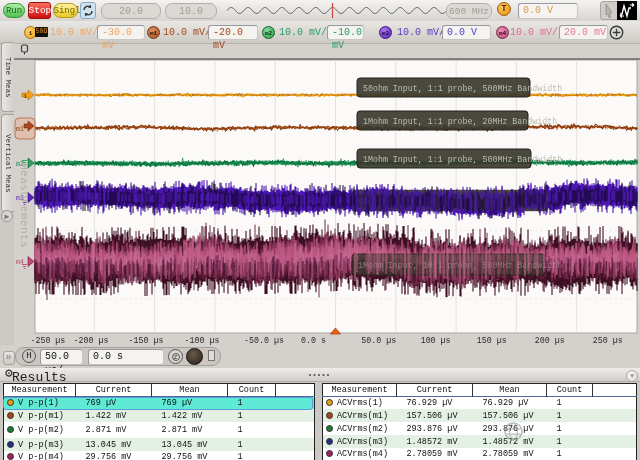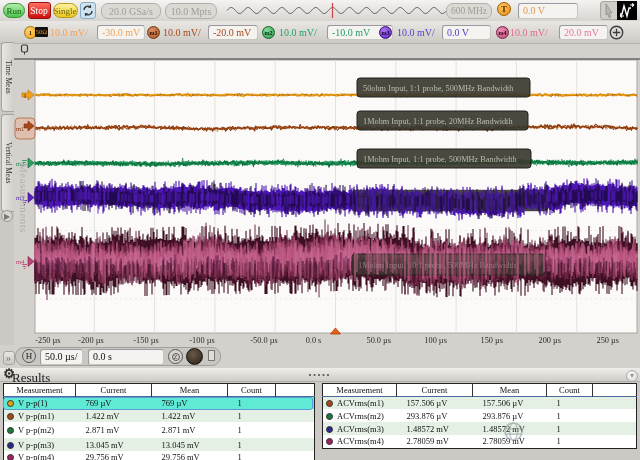--- a/index.html
+++ b/index.html
@@ -1,15 +1,15 @@
 <!DOCTYPE html>
 <html><head><meta charset="utf-8"><style>
 *{margin:0;padding:0;box-sizing:border-box}
 body{font-family:"Liberation Sans",sans-serif;}
-#scr{position:relative;width:640px;height:460px;background:#d4d1cc;overflow:hidden;font-family:Liberation Serif, serif}
+#scr{position:relative;width:640px;height:460px;background:#d4d1cc;overflow:hidden;font-family:Liberation Mono, monospace}
 .abs{position:absolute}
 .ibox{position:absolute;border-radius:7px;background:#dbd9d4;border:1px solid #b2b0aa;color:#a09e98;font-size:10px;text-align:center}
 .wbox{position:absolute;border-radius:3px;background:#f5f3ef;border:1px solid #9b99a0;border-bottom-color:#c8c6c0;border-right-color:#c8c6c0;font-size:10px;padding-left:4px}
 .ch{position:absolute;font-size:10px;top:27px}
 .ball{position:absolute;width:13px;height:13px;border-radius:50%;top:26px;font-size:6px;text-align:center;line-height:13px;color:#3a2000;font-weight:bold}
 table{border-collapse:collapse;table-layout:fixed}
 td,th{font-size:8.5px;font-weight:normal;color:#111;overflow:hidden;white-space:nowrap;padding:0}
 </style></head><body>
 <div id="scr">
 
@@ -47,21 +47,21 @@
 <div class="abs" style="left:0;top:21px;width:640px;height:23px;background:linear-gradient(#e9e7e3,#cdcac5);border-bottom:1px solid #b5b3ad"></div>
 <div class="ball" style="left:24px;background:radial-gradient(circle at 35% 30%,#ffd070,#eda313);border:1px solid #a87008">1</div>
 <div class="abs" style="left:35px;top:27px;width:13px;height:10px;background:#111;color:#e8941a;font-size:6.5px;text-align:center;line-height:10px;border-radius:1px">50Ω</div>
 <div class="ch" style="left:50px;color:#efa35c">10.0 mV/</div>
 <div class="wbox" style="left:97px;top:25px;width:48px;height:15px;line-height:13px;color:#efa35c">-30.0 mV</div>
 <div class="ball" style="left:147px;background:radial-gradient(circle at 35% 30%,#d89060,#a85426);border:1px solid #703410;color:#2a1000">m1</div>
 <div class="ch" style="left:163px;color:#a3491c">10.0 mV/</div>
 <div class="wbox" style="left:208px;top:25px;width:50px;height:15px;line-height:13px;color:#a3491c">-20.0 mV</div>
 <div class="ball" style="left:262px;background:radial-gradient(circle at 35% 30%,#80d898,#2d9e4f);border:1px solid #156028;color:#00300a">m2</div>
 <div class="ch" style="left:279px;color:#259e68">10.0 mV/</div>
-<div class="wbox" style="left:327px;top:25px;width:66px;height:15px;line-height:13px;color:#259e68">-10.0 mV</div>
+<div class="wbox" style="left:327px;top:25px;width:37px;height:15px;line-height:13px;color:#259e68">-10.0 mV</div>
 <div class="ball" style="left:379px;background:radial-gradient(circle at 35% 30%,#a878e8,#5c20c0);border:1px solid #38127a;color:#1a0540">m3</div>
 <div class="ch" style="left:397px;color:#5340c5">10.0 mV/</div>
 <div class="wbox" style="left:442px;top:25px;width:49px;height:15px;line-height:13px;color:#5340c5">0.0 V</div>
 <div class="ball" style="left:496px;background:radial-gradient(circle at 35% 30%,#e890b8,#bb4874);border:1px solid #7a2048;color:#400018">m4</div>
 <div class="ch" style="left:510px;color:#e06a92">10.0 mV/</div>
 <div class="wbox" style="left:559px;top:25px;width:49px;height:15px;line-height:13px;color:#e8799f">20.0 mV</div>
 <svg class="abs" style="left:609px;top:25px" width="15" height="15" viewBox="0 0 15 15">
       <circle cx="7.5" cy="7.5" r="6.2" fill="#dddbd6" stroke="#3a3a3a" stroke-width="1.4"></circle>
       <path d="M7.5 3.8v7.4M3.8 7.5h7.4" stroke="#3a3a3a" stroke-width="1.3"></path>
     </svg>
@@ -259,20 +259,27 @@
     <div class="abs" style="left:322px;top:383px;width:314px">
       <table style="width:314px;border:1px solid #222;background:#fff">
         <tbody>
           <tr style="height:12.5px;border-bottom:1px solid #4a6a9a">
             <th style="width:74px;border-right:1px solid #333;text-align:center">Measurement</th>
             <th style="width:76px;border-right:1px solid #333;text-align:center">Current</th>
             <th style="width:74px;border-right:1px solid #333;text-align:center">Mean</th>
             <th style="width:46px;border-right:1px solid #333;text-align:center">Count</th>
             <th style="width:44px;text-align:center"></th>
           </tr>
+          <tr style="height:13px;background:#ffffff">
+            <td><span style="display:inline-block;width:7px;height:7px;border-radius:50%;background:#e8a010;border:1px solid #333;margin:0 4px 0 3px;vertical-align:-1px"></span>ACVrms(1)</td>
+            <td style="padding-left:10px">76.929 µV</td>
+            <td style="padding-left:10px">76.929 µV</td>
+            <td style="padding-left:10px">1</td>
+            <td></td>
+          </tr>
           <tr style="height:13px;background:#e4f0e4">
             <td><span style="display:inline-block;width:7px;height:7px;border-radius:50%;background:#a84818;border:1px solid #333;margin:0 4px 0 3px;vertical-align:-1px"></span>ACVrms(m1)</td>
             <td style="padding-left:10px">157.506 µV</td>
             <td style="padding-left:10px">157.506 µV</td>
             <td style="padding-left:10px">1</td>
             <td></td>
           </tr>
           <tr style="height:13px;background:#ffffff">
             <td><span style="display:inline-block;width:7px;height:7px;border-radius:50%;background:#1a7a3a;border:1px solid #333;margin:0 4px 0 3px;vertical-align:-1px"></span>ACVrms(m2)</td>
             <td style="padding-left:10px">293.876 µV</td>

